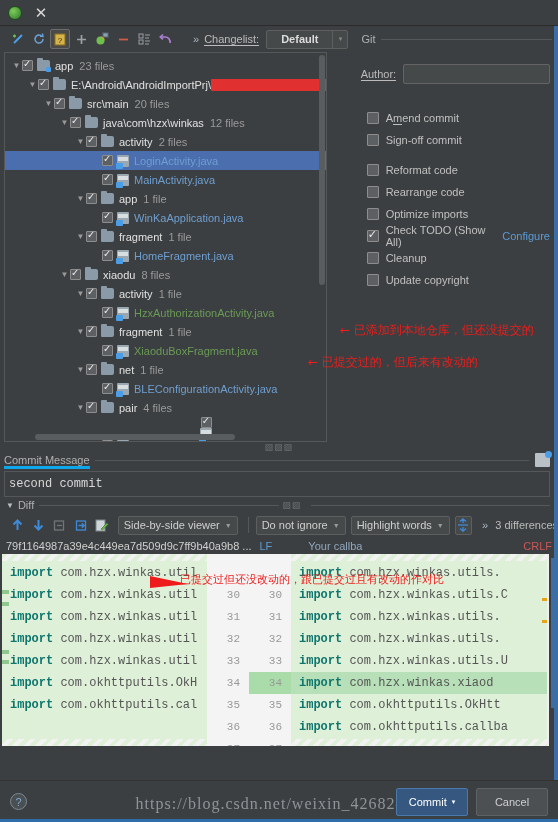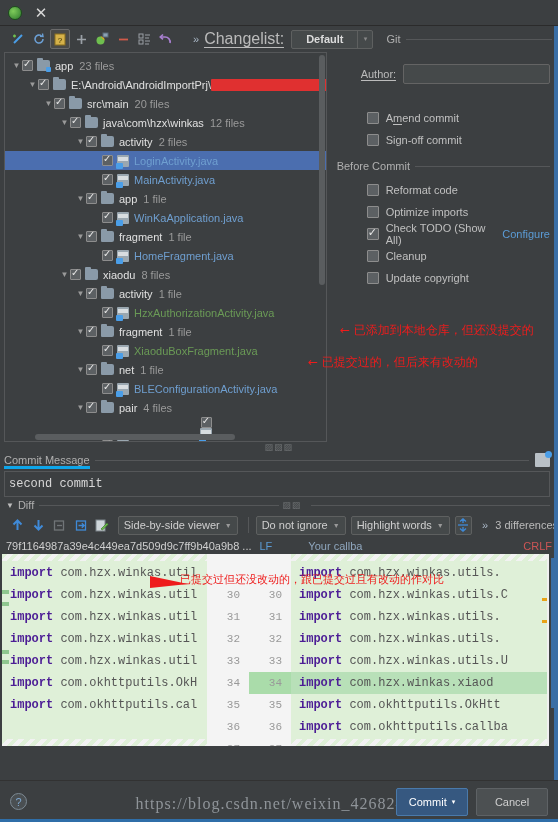--- a/index.html
+++ b/index.html
@@ -34,21 +34,21 @@
     padding-left: 8px; gap: 1px;
   }
   .tb-btn {
     width: 20px; height: 20px; display: flex; align-items: center;
     justify-content: center; cursor: pointer; font-size: 12px; color: #9aa0a6;
     position: relative;
   }
   .tb-btn.framed { border: 1px solid #6b6b6b; background: #4a4a48; border-radius: 2px; }
   .tb-sep { width: 8px; }
   #toolbar .chev { color: #a9b7c6; font-size: 11px; margin: 0 4px 0 8px; }
-  #toolbar .cl-label { color: #bbbbbb; font-size: 16px; }
+  #toolbar .cl-label { color: #bbbbbb; font-size: 11px; }
   #toolbar .cl-label u { text-decoration: none; border-bottom: 1px solid #bbb; }
   .combo {
     margin-left: 6px; height: 19px; display: flex; align-items: stretch;
     border: 1px solid #5e6060; background: #45494a; border-radius: 2px; cursor: pointer;
   }
   .combo .val {
     padding: 0 14px; display: flex; align-items: center;
     font-weight: bold; color: #dcdcdc; font-size: 11px;
   }
   .combo .arrow {
@@ -213,21 +213,21 @@
     height: 22px; line-height: 22px; text-align: right; padding-right: 9px;
     color: #999999; font-family: "Liberation Mono", monospace; font-size: 11px;
   }
   .gutter.right .gn.hl { background: #aadcaa; }
   .side.right { flex: 1 1 auto; background: #dff0d8; }
   .code-line {
     height: 22px; line-height: 22px; white-space: nowrap;
     font-family: "Liberation Mono", monospace; font-size: 12px;
     padding-left: 8px; color: #555555;
   }
-  .code-line .kw { color: #4c1d95; font-weight: bold; }
+  .code-line .kw { color: #0f766e; font-weight: bold; }
   .code-line.hl { background: #b8e0b8; }
   .zig {
     position: absolute; left: 0; right: 0; height: 7px;
     background:
       repeating-linear-gradient(135deg, #dff0d8 0 4px, #f2f2f2 4px 8px);
   }
   .zig.top { top: 0; }
   .zig.bot { bottom: 0; }
   .diff-marker {
     position: absolute; width: 10px; height: 3px; background: #e8a317; right: 6px;
@@ -511,28 +511,28 @@
     </div>
     <div class="chk-row">
       <span class="chk"></span>
       <span class="lbl">A<u>m</u>end commit</span>
     </div>
     <div class="chk-row">
       <span class="chk"></span>
       <span class="lbl">Sign-off commit</span>
     </div>
     <div style="height:8px"></div>
-    <div class="grp-head">
-      <span class="sect-label">Before Commit</span>
-      <span class="sect-line"></span>
-    </div>
     <div id="bc-list">
         <div class="chk-row">
           <span class="chk"></span>
           <span class="lbl">Reformat code</span>
+        </div>
+        <div class="chk-row">
+          <span class="chk"></span>
+          <span class="lbl">Rearrange code</span>
         </div>
         <div class="chk-row">
           <span class="chk"></span>
           <span class="lbl">Optimize imports</span>
         </div>
         <div class="chk-row">
           <span class="chk on"></span>
           <span class="lbl">Check TODO (Show All)</span>
           <span class="cfg-link">Configure</span>
         </div>

